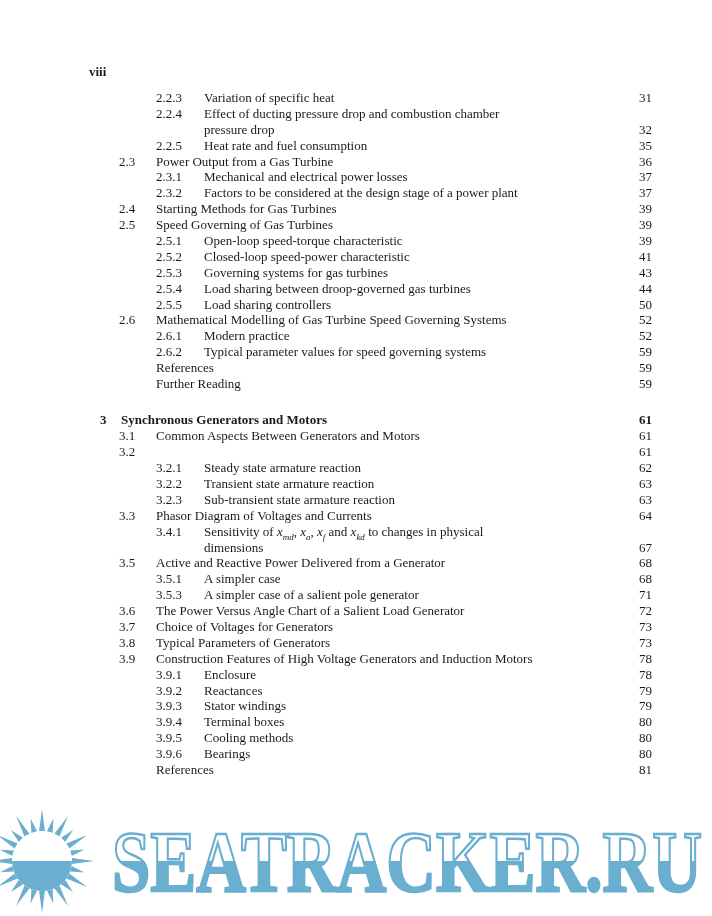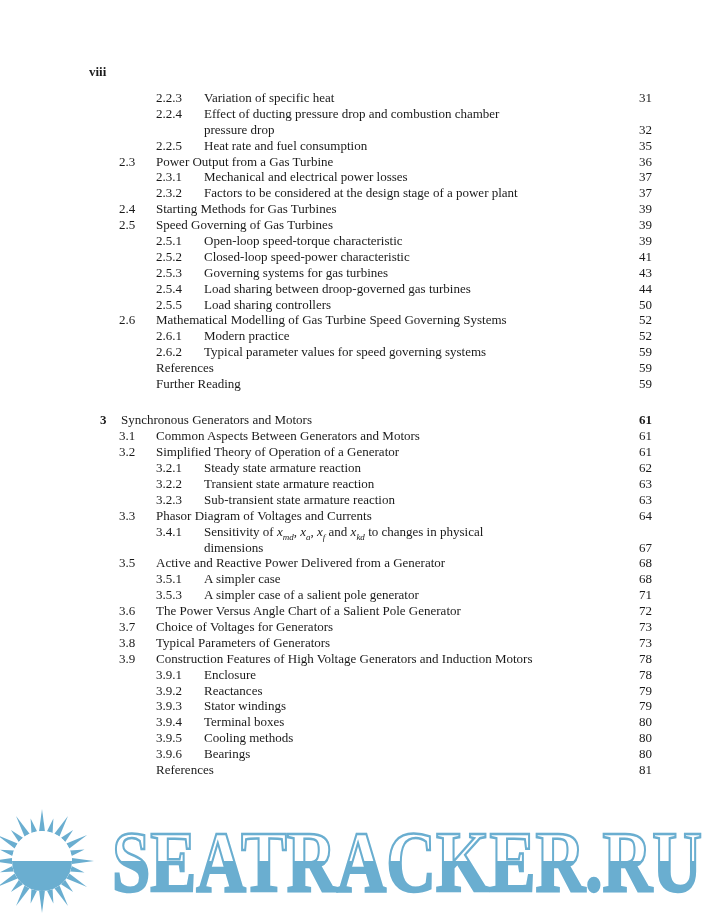--- a/index.html
+++ b/index.html
@@ -4,21 +4,21 @@
 <style>
   html, body { margin:0; padding:0; background:#ffffff; }
   body { width:712px; height:916px; position:relative; overflow:hidden; font-family:"Liberation Serif","DejaVu Serif",serif; color:#1a1a1a; }
   .pagenum { position:absolute; left:89px; top:64px; font-weight:bold; font-size:13px; }
   .toc { position:absolute; left:0; top:90px; width:712px;margin-left:11px; }
   .row { position:relative; height:15.9px; font-size:13px; line-height:15.9px; white-space:nowrap; }
   .row .num { position:absolute; }
   .row .title { position:absolute; }
   .row .page { position:absolute; right:71px; }
   .l0 .num { left:89px; font-weight:bold; }
-  .l0 .title { left:110px; font-weight:normal; }
+  .l0 .title { left:110px; font-weight:bold; }
   .l0 .page { font-weight:bold; }
   .l1 .num { left:108px; }
   .l1 .title { left:145px; }
   .l2 .num { left:145px; }
   .l2 .title { left:193px; }
   .l1n .title { left:145px; }
   .cont .title { left:193px; }
   .gap { height:20.5px; }
   .math { font-style:italic; }
   .math sub { font-size:9px; font-style:italic; }
@@ -131,21 +131,20 @@
       <span class="title">Synchronous Generators and Motors</span>
       <span class="page">61</span>
     </div>
     <div class="row l1">
       <span class="num">3.1</span>
       <span class="title">Common Aspects Between Generators and Motors</span>
       <span class="page">61</span>
     </div>
     <div class="row l1">
       <span class="num">3.2</span>
-      <span class="title">Simplified Theory of Operation of a Generator</span>
       <span class="page">61</span>
     </div>
     <div class="row l2">
       <span class="num">3.2.1</span>
       <span class="title">Steady state armature reaction</span>
       <span class="page">62</span>
     </div>
     <div class="row l2">
       <span class="num">3.2.2</span>
       <span class="title">Transient state armature reaction</span>
@@ -181,21 +180,21 @@
       <span class="title">A simpler case</span>
       <span class="page">68</span>
     </div>
     <div class="row l2">
       <span class="num">3.5.3</span>
       <span class="title">A simpler case of a salient pole generator</span>
       <span class="page">71</span>
     </div>
     <div class="row l1">
       <span class="num">3.6</span>
-      <span class="title">The Power Versus Angle Chart of a Salient Pole Generator</span>
+      <span class="title">The Power Versus Angle Chart of a Salient Load Generator</span>
       <span class="page">72</span>
     </div>
     <div class="row l1">
       <span class="num">3.7</span>
       <span class="title">Choice of Voltages for Generators</span>
       <span class="page">73</span>
     </div>
     <div class="row l1">
       <span class="num">3.8</span>
       <span class="title">Typical Parameters of Generators</span>

